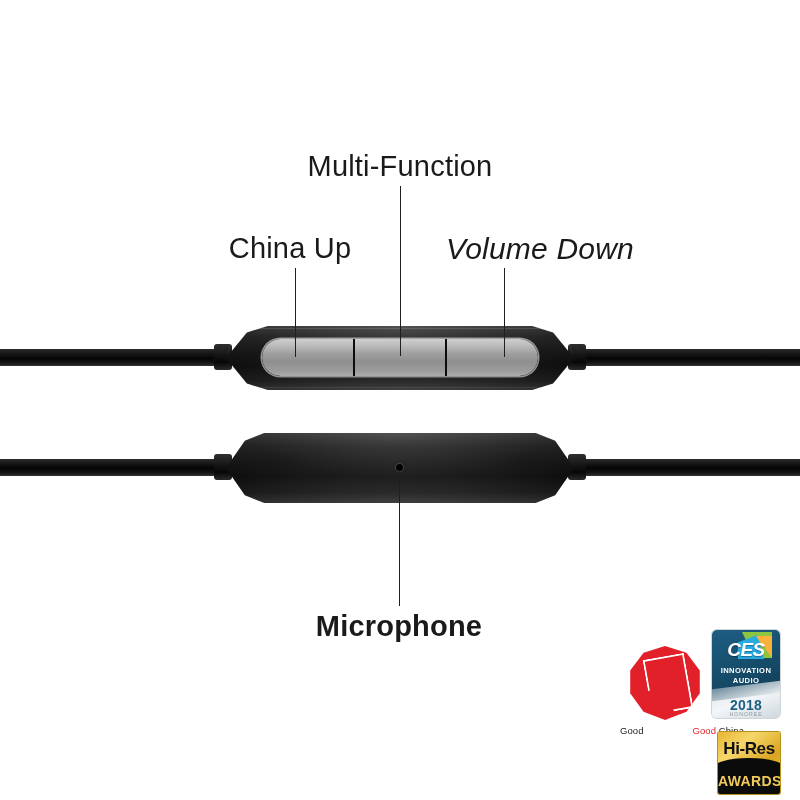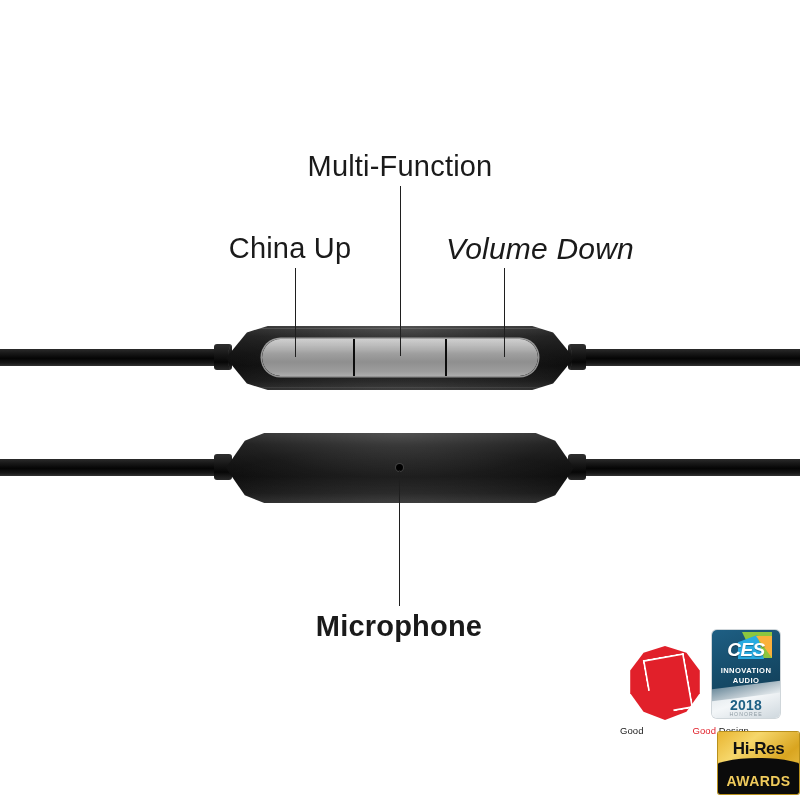--- a/index.html
+++ b/index.html
@@ -348,21 +348,20 @@
     transform-origin: top center;
   }
 
   
   .badge-hires {
     left: 106px; top: 104px; width: 62px; height: 62px;
     background: linear-gradient(140deg,#e8b531 0%,#f6d76b 28%,#d9a520 62%,#f2cf5e 100%);
     border-radius: 2px;
     overflow: hidden;
     box-shadow: 0 0 0 1px #b8901c;
-    padding-left: 19px;
   }
   .hires-top {
     position: absolute;
     left: 0; right: 0; top: 7px;
     text-align: center;
     font-family: "Liberation Sans", sans-serif;
     font-weight: bold;
     font-size: 17px;
     color: #111;
     letter-spacing: -0.4px;
@@ -421,21 +420,21 @@
   <div class="callout-label label-volume-down">Volume Down</div>
   <div class="callout-label label-microphone">Microphone</div>
 
   <div class="badges">
 
     <div class="badge badge-cgd">
       <div class="cgd-mark">
         <div class="cgd-poly"></div>
         <div class="cgd-g"></div>
       </div>
-      <div class="cgd-caption"><span>Good </span><span class="hl">Good</span><span> Design</span></div>
+      <div class="cgd-caption"><span>Good </span><span class="hl">Good</span><span> China</span></div>
     </div>
 
     <div class="badge badge-ces">
       <div class="ces-top">
         <div class="ces-chev-a"></div>
         <div class="ces-chev-b"></div>
         <div class="ces-chev-c"></div>
         <div class="ces-word">CES</div>
         <div class="ces-sub"><span>INNOVATION</span><br><span>AUDIO</span></div>
       </div>

